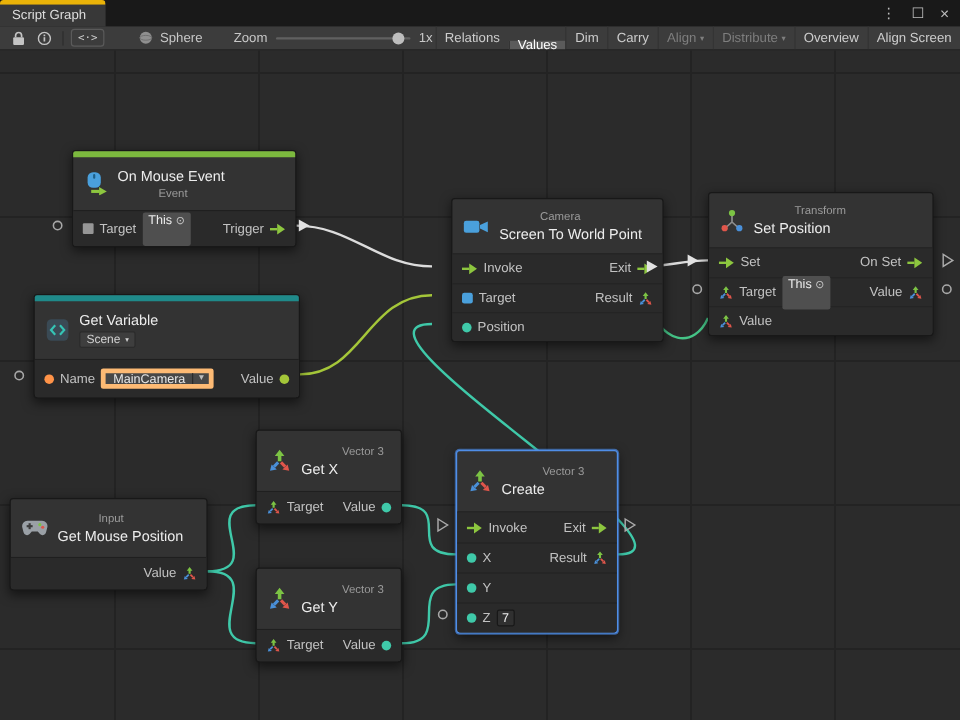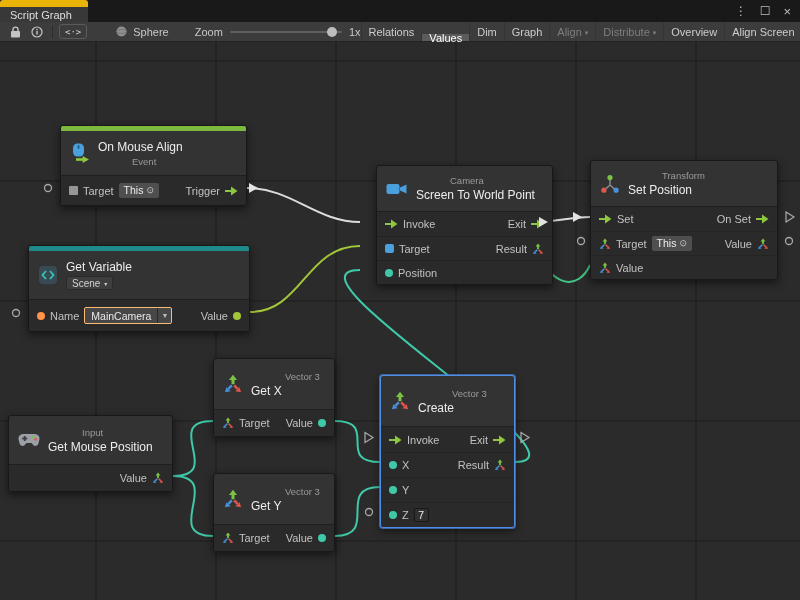--- a/index.html
+++ b/index.html
@@ -2,21 +2,21 @@
 <html><head>
 <meta charset="utf-8">
 <style>
   * { box-sizing: border-box; margin: 0; padding: 0; }
   html,body { width:800px; height:600px; overflow:hidden; }
   body { position:relative; background:#191919; font-family:"Liberation Sans", sans-serif; }
 
   
   .tabbar { position:absolute; top:0; left:0; right:0; height:22px; background:#191919; display:flex; align-items:stretch; }
   .tab { background:#383838; color:#DFDFDF; font-size:11px; display:flex; align-items:center;
-         padding:0 16px 0 10px; border-top:7px solid #eab308; border-radius:3px 3px 0 0; }
+         padding:0 16px 0 10px; border-top:4px solid #eab308; border-radius:3px 3px 0 0; }
   .win-icons { margin-left:auto; display:flex; align-items:center; gap:13px; padding-right:9px; color:#BEBEBE; font-size:12px; }
   .win-icons span { line-height:1; }
 
   
   .toolbar { position:absolute; top:22px; left:0; right:0; height:20px; background:#3C3C3C;
              border-bottom:1px solid #232323; display:flex; align-items:center; font-size:11px; color:#C8C8C8; }
   .tb-left { display:flex; align-items:center; gap:4px; padding-left:6px; }
   .tb-ibtn { display:flex; align-items:center; justify-content:center; width:18px; height:16px; }
   .tb-sep { width:1px; height:12px; background:#2D2D2D; margin:0 2px; }
   .code-btn { border:1px solid #5A5A5A; border-radius:3px; padding:0 5px; height:15px; display:flex; align-items:center;
@@ -55,23 +55,23 @@
   .row { display:flex; align-items:center; padding:0 8px; gap:5px; font-size:11px; color:#C2C2C2; }
   .row + .row { border-top:1px solid #242424; }
   .right { margin-left:auto; display:flex; align-items:center; gap:5px; }
 
   .pdot { width:8px; height:8px; border-radius:50%; flex:0 0 auto; }
   .c-teal { background:#3FC9A9; } .c-orange { background:#FF9348; } .c-olive { background:#A4C639; }
   .psq  { width:9px; height:9px; border-radius:2px; background:#4AA0DC; flex:0 0 auto; }
   .pcube{ width:9px; height:9px; border-radius:1px; background:#969696; flex:0 0 auto; }
 
   .chip { display:inline-flex; align-items:center; gap:3px; background:#4F4F4F; border-radius:2px;
-          padding:1px 5px 2px; color:#ECECEC; font-size:10.5px; }
+          padding:1px 5px 15px; color:#ECECEC; font-size:10.5px; }
   .chip-ico { font-size:9px; color:#C9C9C9; }
-  .dd { display:inline-flex; align-items:center; background:#474747; border:1px solid #fdba74; border-radius:2px;
+  .dd { display:inline-flex; align-items:center; background:#474747; border:4px solid #fdba74; border-radius:2px;
         height:17px; font-size:10.5px; color:#E8E8E8; }
   .dd-label { padding:0 6px; }
   .dd-caret { border-left:1px solid #2A2A2A; padding:0 3px; font-size:7px; color:#BDBDBD; display:flex; align-items:center; height:100%; }
   .mini-dd { display:inline-flex; align-items:center; gap:4px; background:#3E3E3E; border:1px solid #2B2B2B; border-radius:2px;
              height:14px; padding:0 5px; font-size:10px; color:#D2D2D2; width:max-content; }
   .mini-dd .caret { font-size:6px; }
   .lit-field { display:inline-flex; align-items:center; justify-content:center; background:#303030; border:1px solid #181818;
                border-radius:2px; height:14px; min-width:15px; padding:0 3px; font-size:10.5px; color:#ECECEC; }
 </style>
 </head>
@@ -124,21 +124,21 @@
     <div class="tb-btn">
         <span>Relations</span>
       </div>
     <div class="tb-btn active">
         <span>Values</span>
       </div>
     <div class="tb-btn">
         <span>Dim</span>
       </div>
     <div class="tb-btn">
-        <span>Graph</span>
+        <span>Carry</span>
       </div>
     <div class="tb-btn disabled">
       <span>Align</span>
       <span class="caret">▾</span>
     </div>
     <div class="tb-btn disabled">
       <span>Distribute</span>
       <span class="caret">▾</span>
     </div>
     <div class="tb-btn">
@@ -167,21 +167,21 @@
 <div class="node" style="left:60px; top:125px; width:187px;">
   <div class="strip" style="background:#7CB93E"></div>
   <div class="hdr" style="height:44px">
     <svg width="20" height="20" viewBox="0 0 20 20">
       <rect x="3" y="0.5" width="11" height="13" rx="4.5" fill="#4AA0DC"></rect>
       <rect x="7.6" y="2" width="1.8" height="4" rx="0.9" fill="#1E5E86"></rect>
       <rect x="6" y="15.2" width="7" height="2.6" fill="#8DC63F"></rect>
       <path d="M12.6 12.9 L19 16.5 L12.6 20 Z" fill="#8DC63F"></path>
     </svg>
     <div class="hdr-text">
-      <span class="hdr-title">On Mouse Align</span>
+      <span class="hdr-title">On Mouse Event</span>
       <span class="hdr-cat">Event</span>
     </div>
   </div>
   <div class="body">
     <div class="row" style="height:29px">
       <span class="pcube"></span>
       <span>Target</span>
       <span class="chip">
         <span>This</span>
         <span class="chip-ico">⊙</span>

